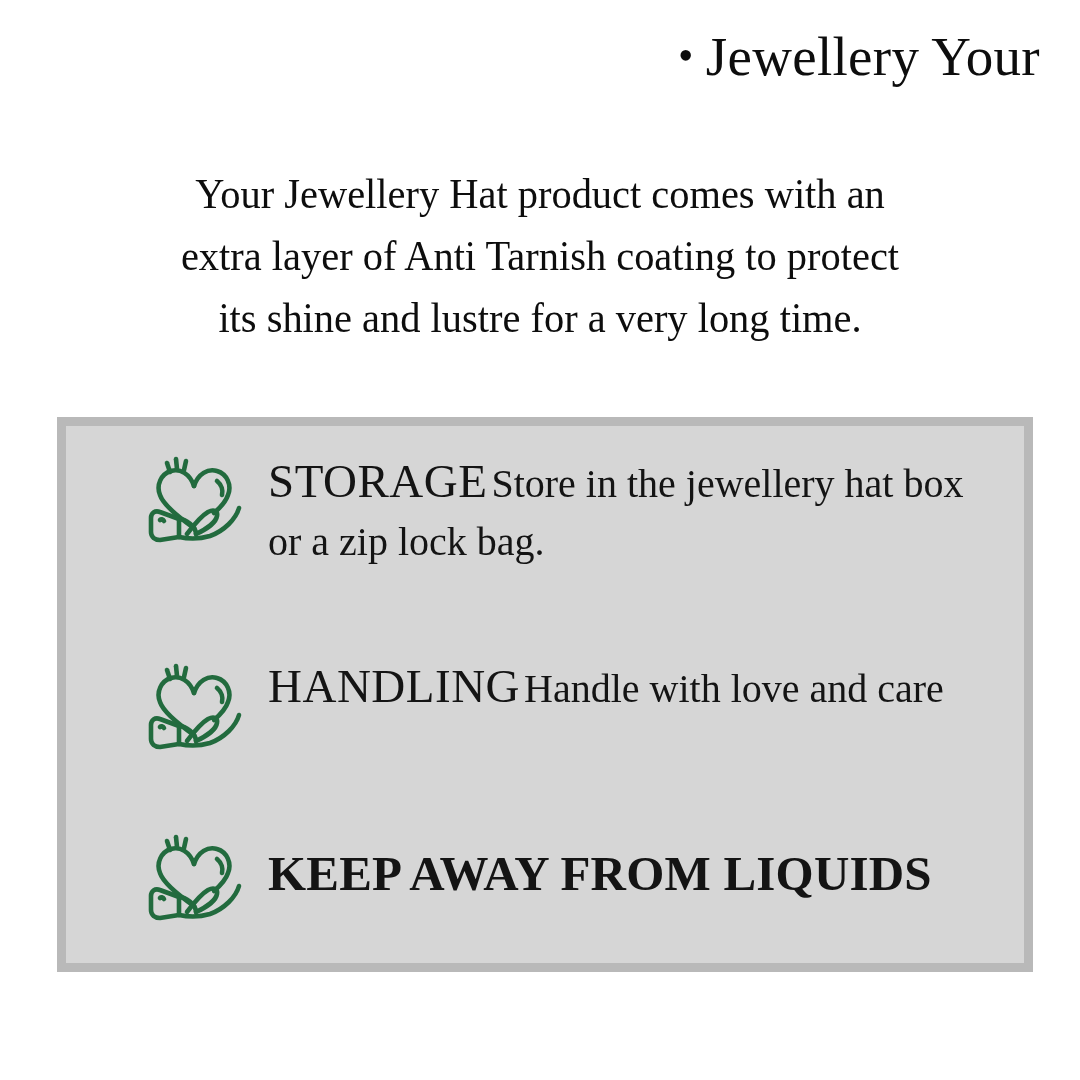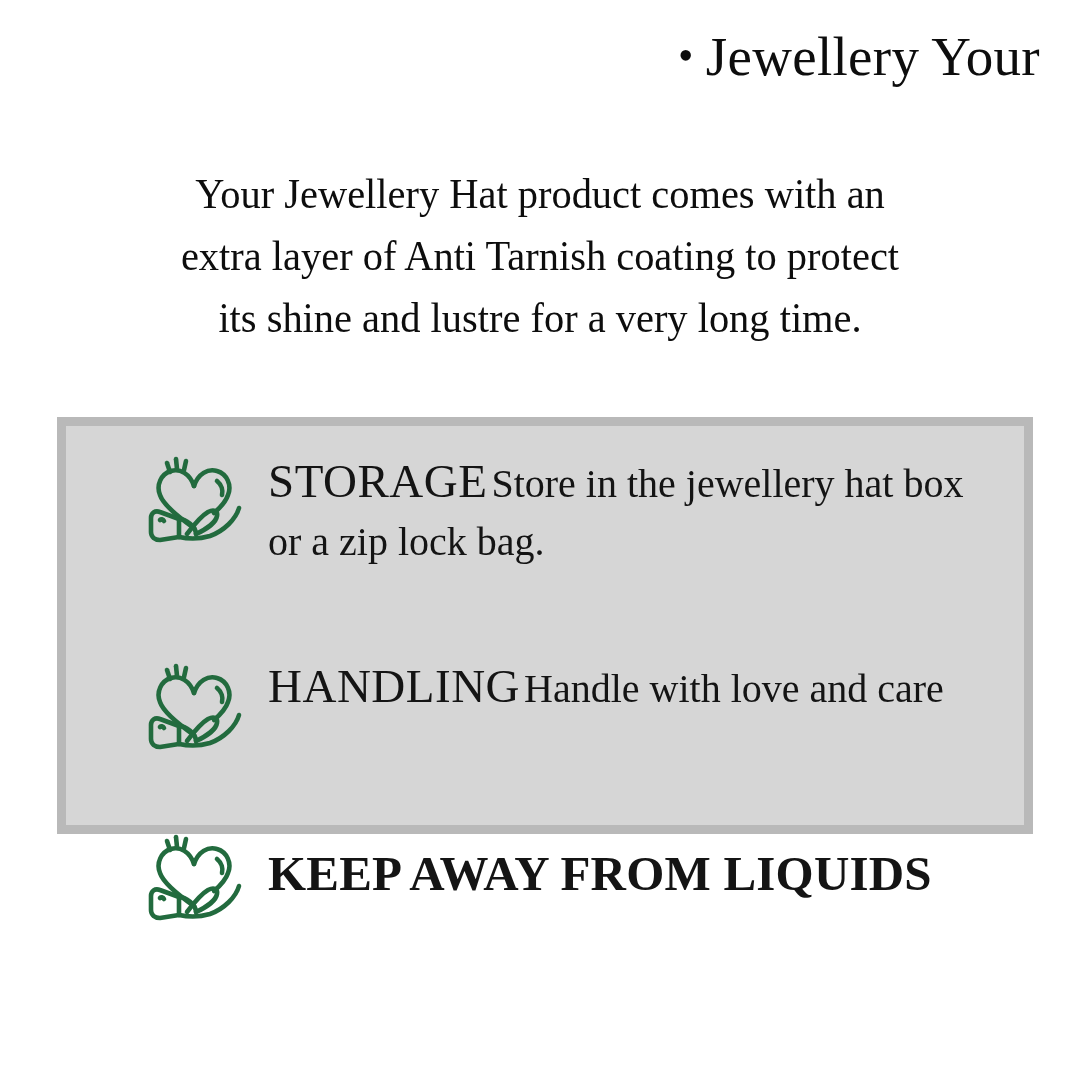--- a/index.html
+++ b/index.html
@@ -56,21 +56,21 @@
     transform-origin: center top;
   }
   .intro-line { display: block; white-space: nowrap; }
 
   
   .panel {
     position: absolute;
     left: 57px;
     top: 417px;
     width: 976px;
-    height: 417px;
+    height: 555px;
     box-sizing: border-box;
     background: #d6d6d6;
     border: 9px solid #b9b9b9;
   }
   .panel-inner {
     position: relative;
     width: 100%;
     height: 100%;
   }
 

